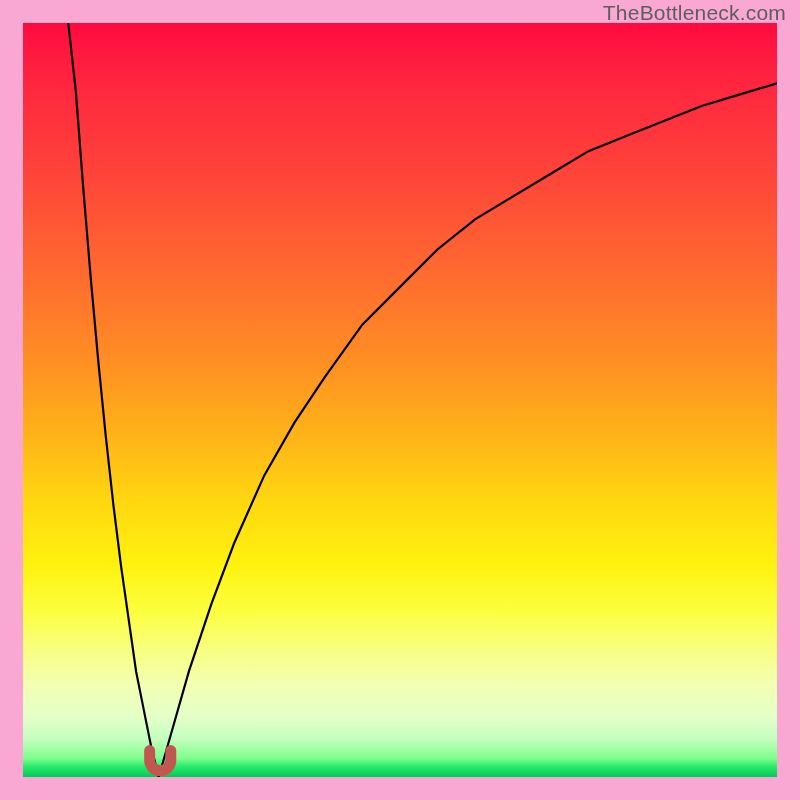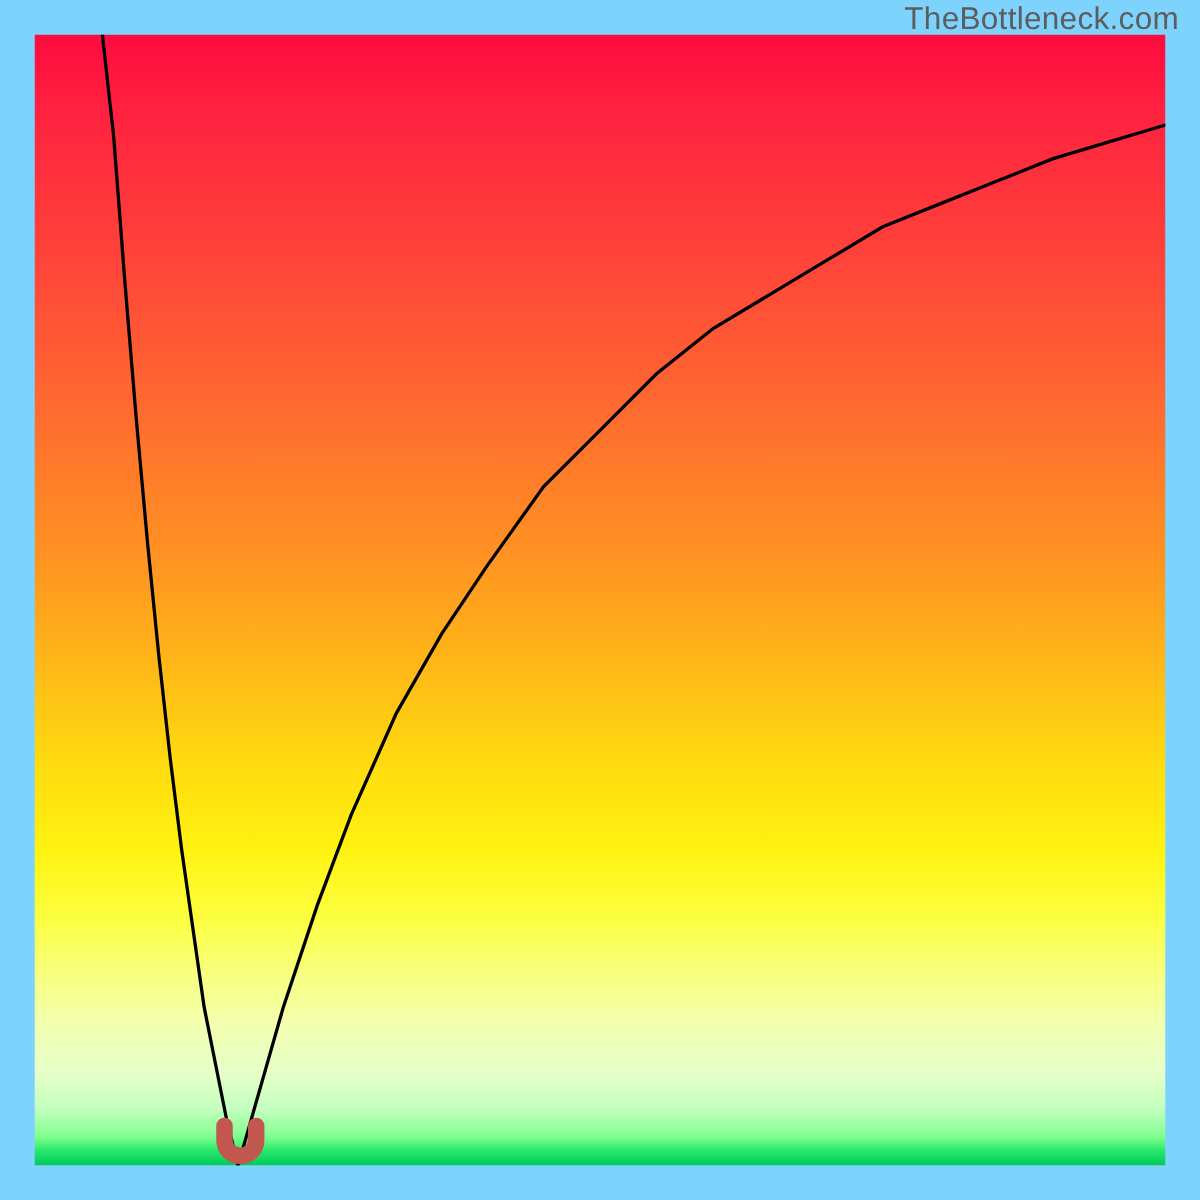--- a/index.html
+++ b/index.html
@@ -10,21 +10,21 @@
     overflow: hidden;
     background: #000;
     font-family: Arial, Helvetica, sans-serif;
   }
   .frame {
     position: absolute;
     top: 0;
     left: 0;
     width: 800px;
     height: 800px;
-    background: #7dd3fc;
+    background: #f9a8d4;
   }
   .plot-area {
     position: absolute;
     top: 23px;
     left: 23px;
     width: 754px;
     height: 754px;
     overflow: hidden;
     
   }

